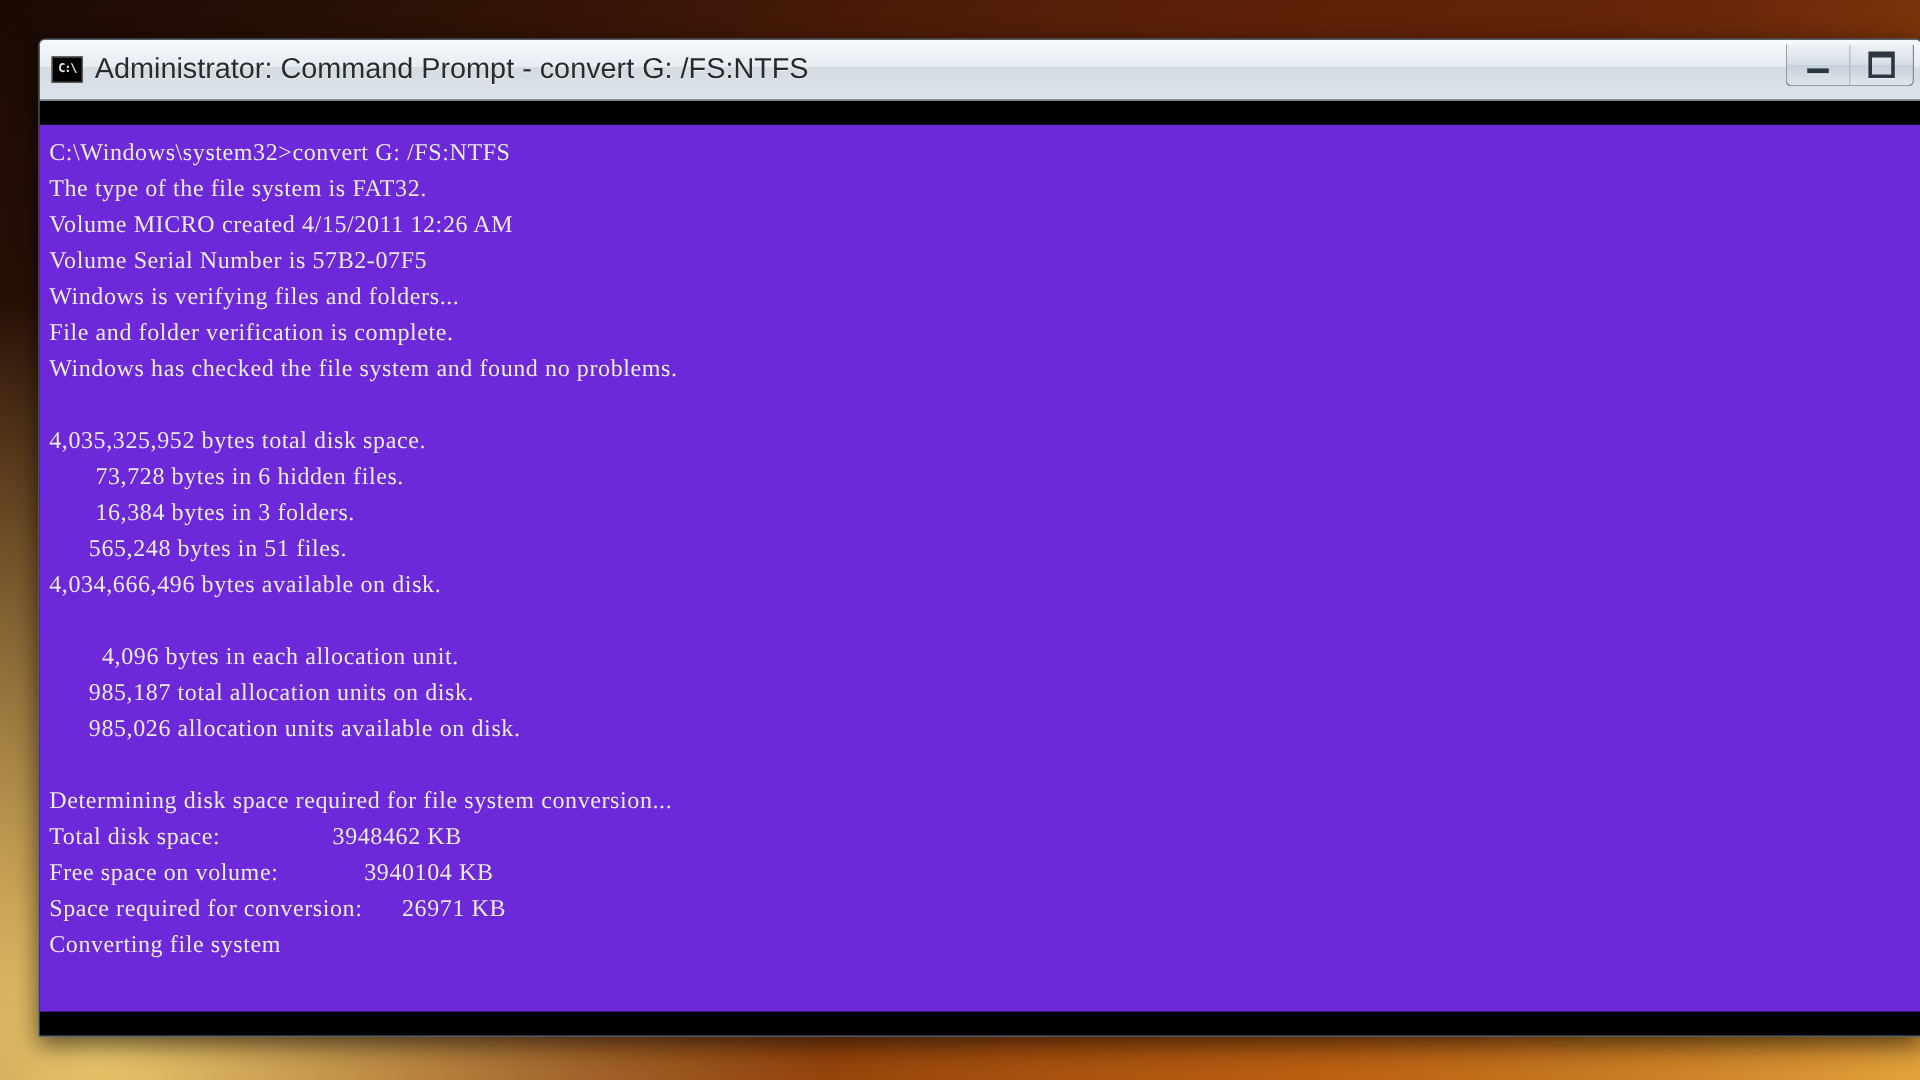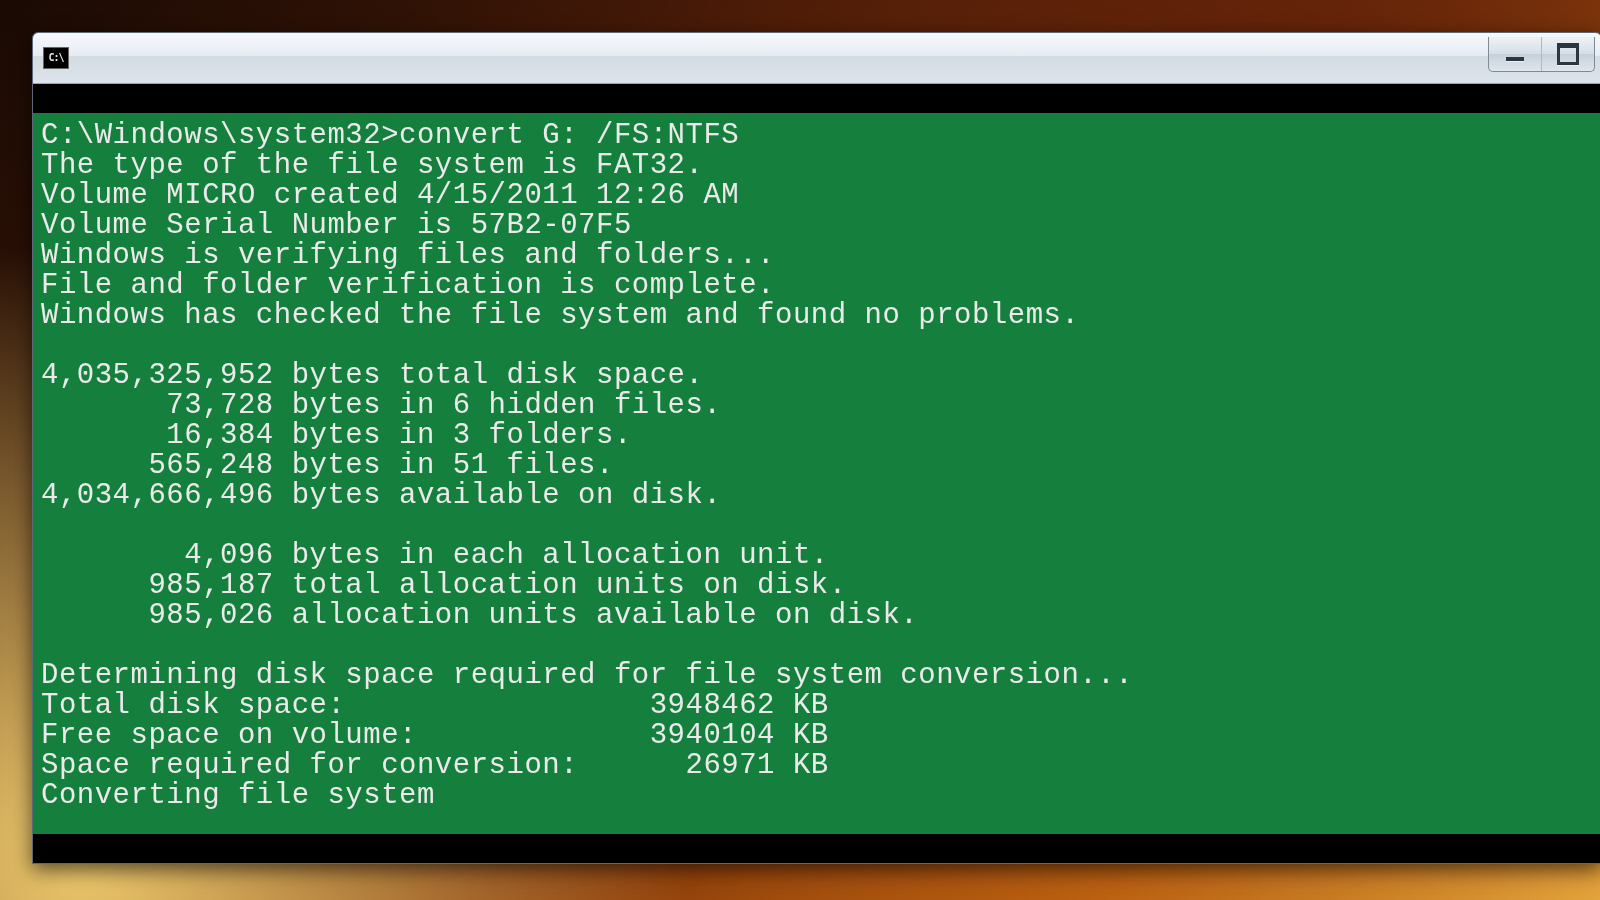--- a/index.html
+++ b/index.html
@@ -104,44 +104,45 @@
     box-shadow: 0 1px 0 rgba(255,255,255,0.6);
   }
   
   .glyph-max {
     width: 16px; height: 14px; border:3px solid #2b3640; border-top-width:5px;
     box-shadow: 0 1px 0 rgba(255,255,255,0.5);
   }
 
   .console {
     flex: 1 1 auto;
-    background: #15803d;
+    background: #6d28d9;
     color: #eaeaea;
     padding: 8px 8px 0 8px;
-    font-family: Liberation Mono, monospace;
-    font-size: 29px;
+    font-family: Liberation Serif, serif;
+    font-size: 20px;
     line-height: 30px;
     letter-spacing: 0.5px;
     white-space: pre;
     overflow: hidden;
   }
   .console .prompt-path { color:#eaeaea; }
   .console .cmd         { color:#eaeaea; }
 </style>
 </head>
 <body>
 
 <div class="desktop">
 
   <div class="window">
 
     <div class="titlebar">
       <div class="app-icon">
         <span>C:\</span>
       </div>
+      <div class="title-text">Administrator: Command Prompt - convert  G: /FS:NTFS</div>
       <div class="title-spacer"></div>
 
       <div class="win-controls">
         <div class="win-btn">
           <span class="glyph-min"></span>
         </div>
         <div class="win-btn">
           <span class="glyph-max"></span>
         </div>
       </div>

